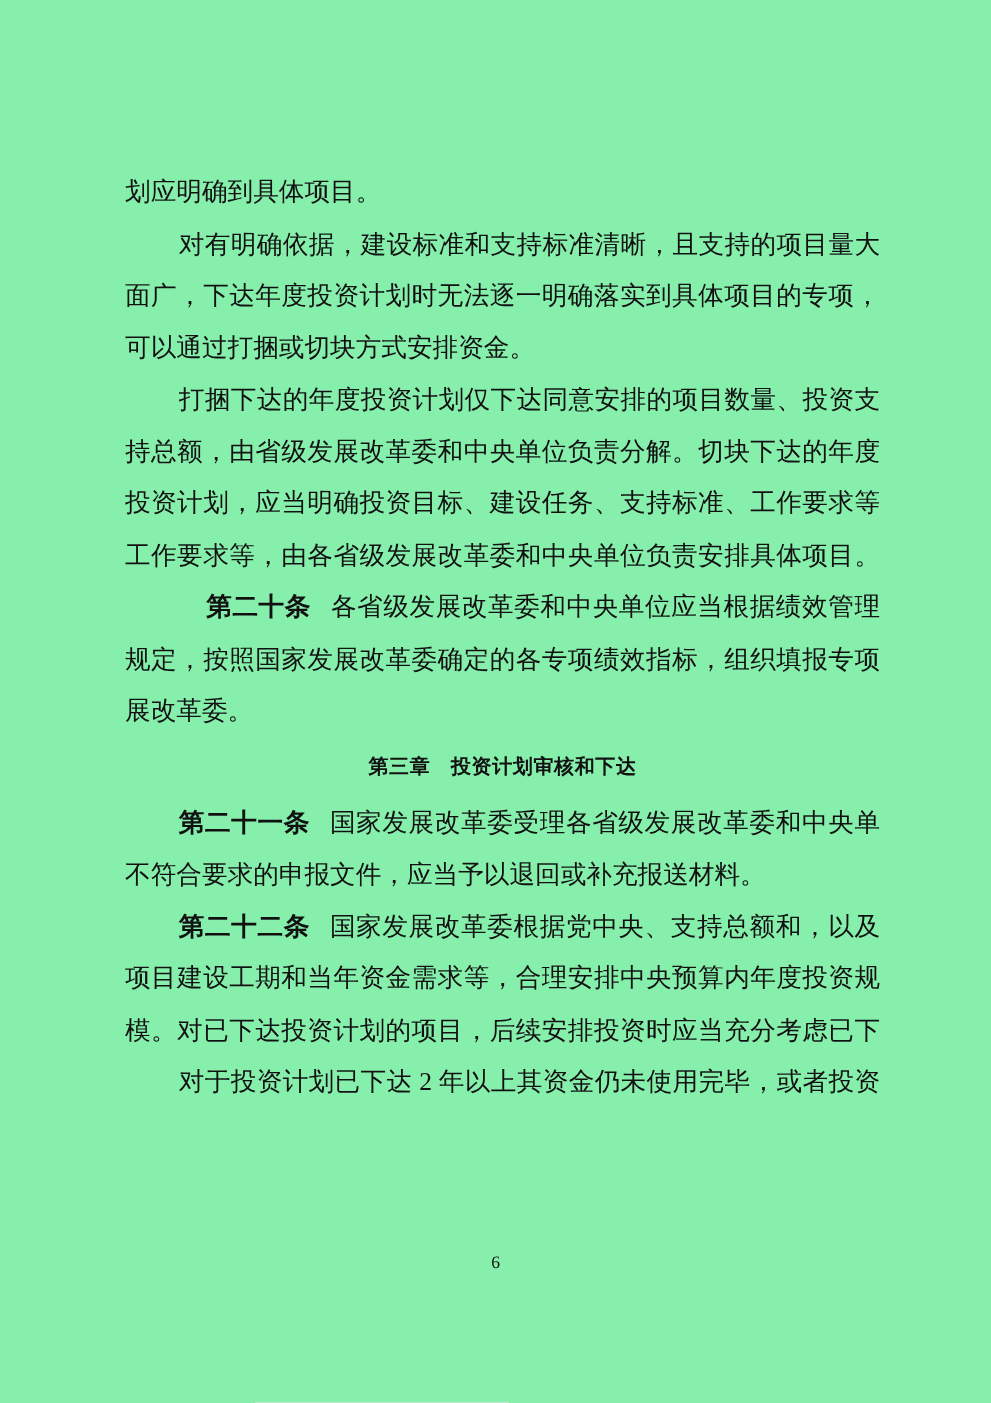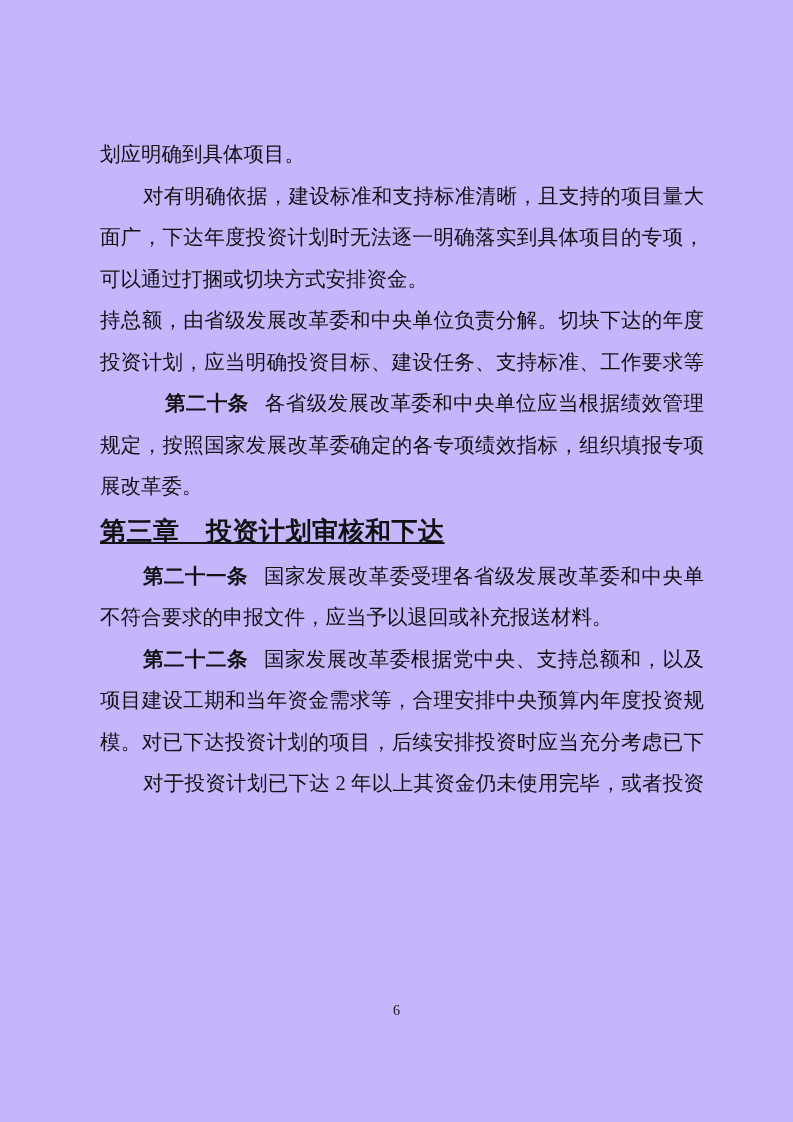--- a/index.html
+++ b/index.html
@@ -1,20 +1,20 @@
 <!DOCTYPE html>
 <html><head>
 <meta charset="utf-8">
 <style>
   html, body { margin: 0; padding: 0; background: #e8e8e8; }
   .page {
     position: relative;
     width: 793px;
     height: 1122px;
-    background: #c4b5fd;
+    background: #86efac;
     font-family: "Liberation Serif", serif;
     color: #111111;
     overflow: hidden;
   }
   .content {
     position: absolute;
     left: 100px;
     top: 134px;
     width: 604px;
     font-size: 20.5px;
@@ -34,26 +34,25 @@
   .ind3 { padding-left: 65px; }
   .term {
     font-family: Liberation Serif, serif;
     font-weight: bold;
     margin-right: 16px;
   }
   .chapter {
     height: 42px;
     line-height: 42px;
     margin: 2px 0 4px 0;
-    text-align: left;
+    text-align: center;
     font-family: "Liberation Sans", sans-serif;
     font-weight: bold;
-    font-size: 26px;
+    font-size: 16px;
     letter-spacing: 0.5px;
-    text-decoration: underline;
   }
   .footer {
     position: absolute;
     top: 1003px;
     left: 0;
     width: 793px;
     text-align: center;
     font-size: 14px;
     font-family: "Liberation Serif", serif;
     color: #111111;
@@ -61,22 +60,24 @@
 </style>
 </head>
 <body>
 
 <div class="page">
   <div class="content">
     <div class="ln end">划应明确到具体项目。</div>
     <div class="ln ind2">对有明确依据，建设标准和支持标准清晰，且支持的项目量大</div>
     <div class="ln">面广，下达年度投资计划时无法逐一明确落实到具体项目的专项，</div>
     <div class="ln end">可以通过打捆或切块方式安排资金。</div>
+    <div class="ln ind2">打捆下达的年度投资计划仅下达同意安排的项目数量、投资支</div>
     <div class="ln">持总额，由省级发展改革委和中央单位负责分解。切块下达的年度</div>
     <div class="ln">投资计划，应当明确投资目标、建设任务、支持标准、工作要求等</div>
+    <div class="ln">工作要求等，由各省级发展改革委和中央单位负责安排具体项目。</div>
     <div class="ln ind3"><span class="term">第二十条</span><span>各省级发展改革委和中央单位应当根据绩效管理</span></div>
     <div class="ln">规定，按照国家发展改革委确定的各专项绩效指标，组织填报专项</div>
     <div class="ln end">展改革委。</div>
 
     <div class="chapter">第三章　投资计划审核和下达</div>
 
     <div class="ln ind2"><span class="term">第二十一条</span><span>国家发展改革委受理各省级发展改革委和中央单</span></div>
     <div class="ln end">不符合要求的申报文件，应当予以退回或补充报送材料。</div>
     <div class="ln ind2"><span class="term">第二十二条</span><span>国家发展改革委根据党中央、支持总额和，以及</span></div>
     <div class="ln">项目建设工期和当年资金需求等，合理安排中央预算内年度投资规</div>

